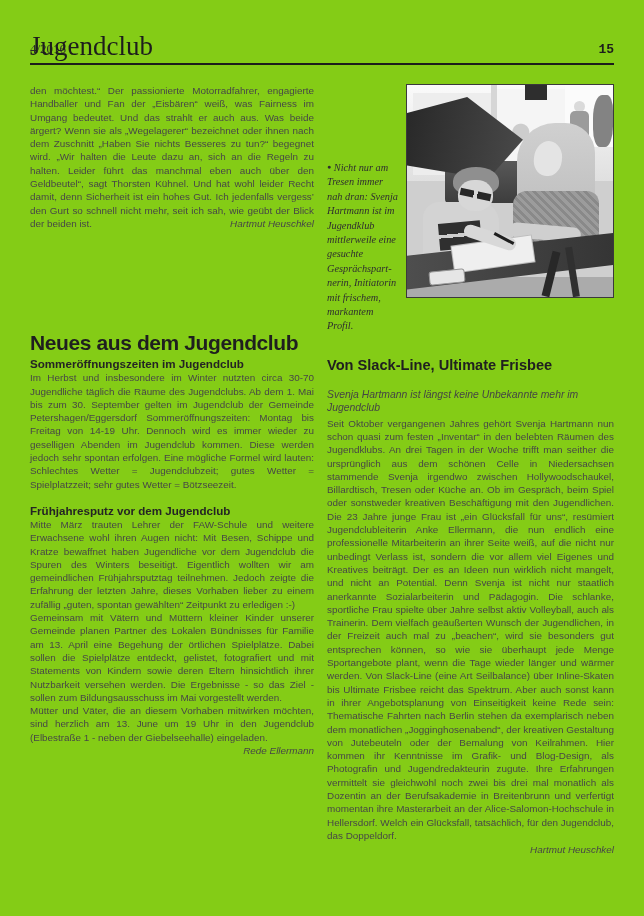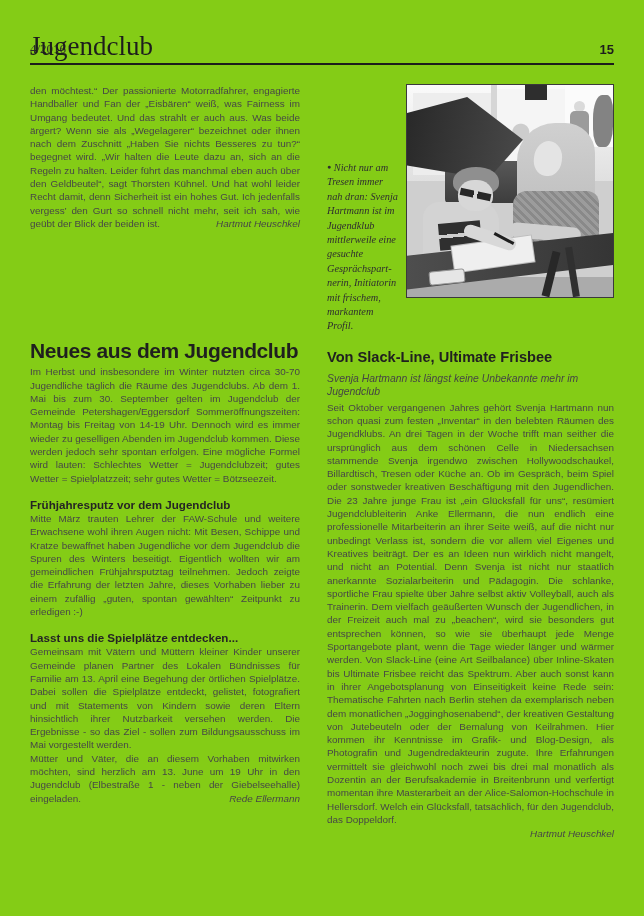--- a/index.html
+++ b/index.html
@@ -3,32 +3,32 @@
 <meta charset="utf-8">
 <style>
   html,body{margin:0;padding:0;background:#ffffff;}
   .page{position:relative;width:644px;height:916px;background:#84cc16;overflow:hidden;
         font-family:"Liberation Sans", sans-serif;color:#474747;}
   
   .header{position:absolute;left:30px;right:30px;top:28px;height:34px;}
   .issue{position:absolute;left:0;bottom:5px;font-family:"Liberation Serif", serif;font-size:13px;color:#2a2a2a;}
   .pagetitle{position:absolute;left:0;right:0;bottom:0;text-align:left;
              font-family:"Liberation Serif", serif;font-size:27px;color:#1d1d1d;}
-  .pageno{position:absolute;right:0;bottom:5px;font-family:Liberation Sans, sans-serif;
+  .pageno{position:absolute;right:0;bottom:5px;font-family:Liberation Mono, monospace;
           font-size:13px;font-weight:bold;color:#1d1d1d;}
   .rule{position:absolute;left:30px;right:30px;top:63px;height:2px;background:#1c1c1c;}
   
-  .columns{position:absolute;top:84px;left:30px;width:584px;display:flex;gap:27px;}
+  .columns{position:absolute;top:84px;left:30px;width:584px;display:flex;gap:13px;}
   .col-left{width:284px;}
   .col-right{width:287px;}
   p{margin:0;}
   .body{font-size:9.9px;line-height:13.3px;text-align:justify;color:#474747;}
   .author{float:right;font-style:italic;color:#474747;}
   .spacer{height:101px;}
-  h1{margin:8px 0 3px 0;font-size:21px;line-height:23px;letter-spacing:-0.4px;color:#1f1f1f;}
+  h1{margin:0 0 3px 0;font-size:21px;line-height:23px;letter-spacing:-0.4px;color:#1f1f1f;}
   h2{margin:13px 0 1px 0;font-size:11.6px;line-height:13px;color:#242424;}
   h2.first{margin-top:3px;}
   
   .photo-row{display:flex;}
   .caption{width:79px;padding:76px 6px 0 0;box-sizing:border-box;
            font-family:"Liberation Serif", serif;font-style:italic;
            font-size:10.3px;line-height:14.4px;color:#2f2f2f;text-align:left;}
   .caption .bullet{font-style:normal;font-size:7px;vertical-align:2px;}
   .photo{position:relative;width:206px;height:212px;border:1px solid #3a3a3a;
          background:#cfcfcf;overflow:hidden;flex-shrink:0;}
@@ -72,22 +72,22 @@
      clip-path:polygon(0 56%,100% 32%,100% 66%,0 92%);}
   .ph-paper{left:46px;top:156px;width:80px;height:26px;background:#efefef;transform:rotate(-8deg);
             box-shadow:0 0 0 1px #bdbdbd;}
   .ph-boy-arm{left:56px;top:146px;width:54px;height:13px;background:#d8d8d8;border-radius:7px;
               transform:rotate(18deg);}
   .ph-pen{left:86px;top:152px;width:22px;height:3px;background:#1f1f1f;transform:rotate(28deg);}
   .ph-phone{left:22px;top:185px;width:34px;height:12px;background:#e6e6e6;border:1px solid #979797;
             border-radius:3px;transform:rotate(-6deg);}
   .ph-leg1{left:140px;top:166px;width:8px;height:46px;background:#282828;transform:rotate(14deg);}
   .ph-leg2{left:162px;top:162px;width:7px;height:50px;background:#303030;transform:rotate(-9deg);}
-  .art-title{margin-top:15px;font-size:14.6px;line-height:17px;font-weight:bold;color:#202020;}
-  .subtitle{margin:6px 0 2px 0;font-size:10.4px;line-height:13.4px;font-style:italic;color:#454545;}
+  .art-title{margin-top:23px;font-size:14.6px;line-height:17px;font-weight:bold;color:#202020;}
+  .subtitle{margin:14px 0 2px 0;font-size:10.4px;line-height:13.4px;font-style:italic;color:#454545;}
   .byline{margin-top:1px;text-align:right;font-style:italic;font-size:9.9px;line-height:13.3px;color:#474747;}
 </style>
 </head>
 <body>
 
 <div class="page">
 
   <div class="header">
     <span class="issue">4/2016</span>
     <span class="pagetitle">Jugendclub</span>
@@ -97,26 +97,26 @@
 
   <div class="columns">
 
     <div class="col-left">
       <p class="body"><span>den möchtest.“ Der passionierte Motorradfahrer, engagierte Handballer und Fan der „Eisbären“ weiß, was Fairness im Umgang bedeutet. Und das strahlt er auch aus. Was beide ärgert? Wenn sie als „Wegelagerer“ bezeichnet oder ihnen nach dem Zuschnitt „Haben Sie nichts Besseres zu tun?“ begegnet wird. „Wir halten die Leute dazu an, sich an die Regeln zu halten. Leider führt das manchmal eben auch über den Geldbeutel“, sagt Thorsten Kühnel. Und hat wohl leider Recht damit, denn Sicherheit ist ein hohes Gut. Ich jedenfalls vergess’ den Gurt so schnell nicht mehr, seit ich sah, wie geübt der Blick der beiden ist.</span><span class="author">Hartmut Heuschkel</span></p>
 
       <div class="spacer"></div>
 
       <h1>Neues aus dem Jugendclub</h1>
 
+      <h2 class="first">Sommeröffnungszeiten im Jugendclub</h2>
       <p class="body">Im Herbst und insbesondere im Winter nutzten circa 30-70 Jugendliche täglich die Räume des Jugendclubs. Ab dem 1. Mai bis zum 30. September gelten im Jugendclub der Gemeinde Petershagen/Eggersdorf Sommeröffnungszeiten: Montag bis Freitag von 14-19 Uhr. Dennoch wird es immer wieder zu geselligen Abenden im Jugendclub kommen. Diese werden jedoch sehr spontan erfolgen. Eine mögliche Formel wird lauten: Schlechtes Wetter = Jugendclubzeit; gutes Wetter = Spielplatzzeit; sehr gutes Wetter = Bötzseezeit.</p>
 
       <h2>Frühjahresputz vor dem Jugendclub</h2>
       <p class="body">Mitte März trauten Lehrer der FAW-Schule und weitere Erwachsene wohl ihren Augen nicht: Mit Besen, Schippe und Kratze bewaffnet haben Jugendliche vor dem Jugendclub die Spuren des Winters beseitigt. Eigentlich wollten wir am gemeindlichen Frühjahrsputztag teilnehmen. Jedoch zeigte die Erfahrung der letzten Jahre, dieses Vorhaben lieber zu einem zufällig „guten, spontan gewählten“ Zeitpunkt zu erledigen :-)</p>
 
-      <h2>Lasst uns die Spielplätze entdecken...</h2>
       <p class="body">Gemeinsam mit Vätern und Müttern kleiner Kinder unserer Gemeinde planen Partner des Lokalen Bündnisses für Familie am 13. April eine Begehung der örtlichen Spielplätze. Dabei sollen die Spielplätze entdeckt, gelistet, fotografiert und mit Statements von Kindern sowie deren Eltern hinsichtlich ihrer Nutzbarkeit versehen werden. Die Ergebnisse - so das Ziel - sollen zum Bildungsausschuss im Mai vorgestellt werden.</p>
       <p class="body"><span>Mütter und Väter, die an diesem Vorhaben mitwirken möchten, sind herzlich am 13. June um 19 Uhr in den Jugendclub (Elbestraße 1 - neben der Giebelseehalle) eingeladen.</span><span class="author">Rede Ellermann</span></p>
     </div>
 
     <div class="col-right">
 
       <div class="photo-row">
         <div class="caption"><span class="bullet">●</span> <span>Nicht nur am Tresen immer nah dran: Svenja Hartmann ist im Jugendklub mittlerweile eine gesuchte Gesprächspart­nerin, Initiatorin mit frischem, markantem Profil.</span></div>
 
         <div class="photo">

